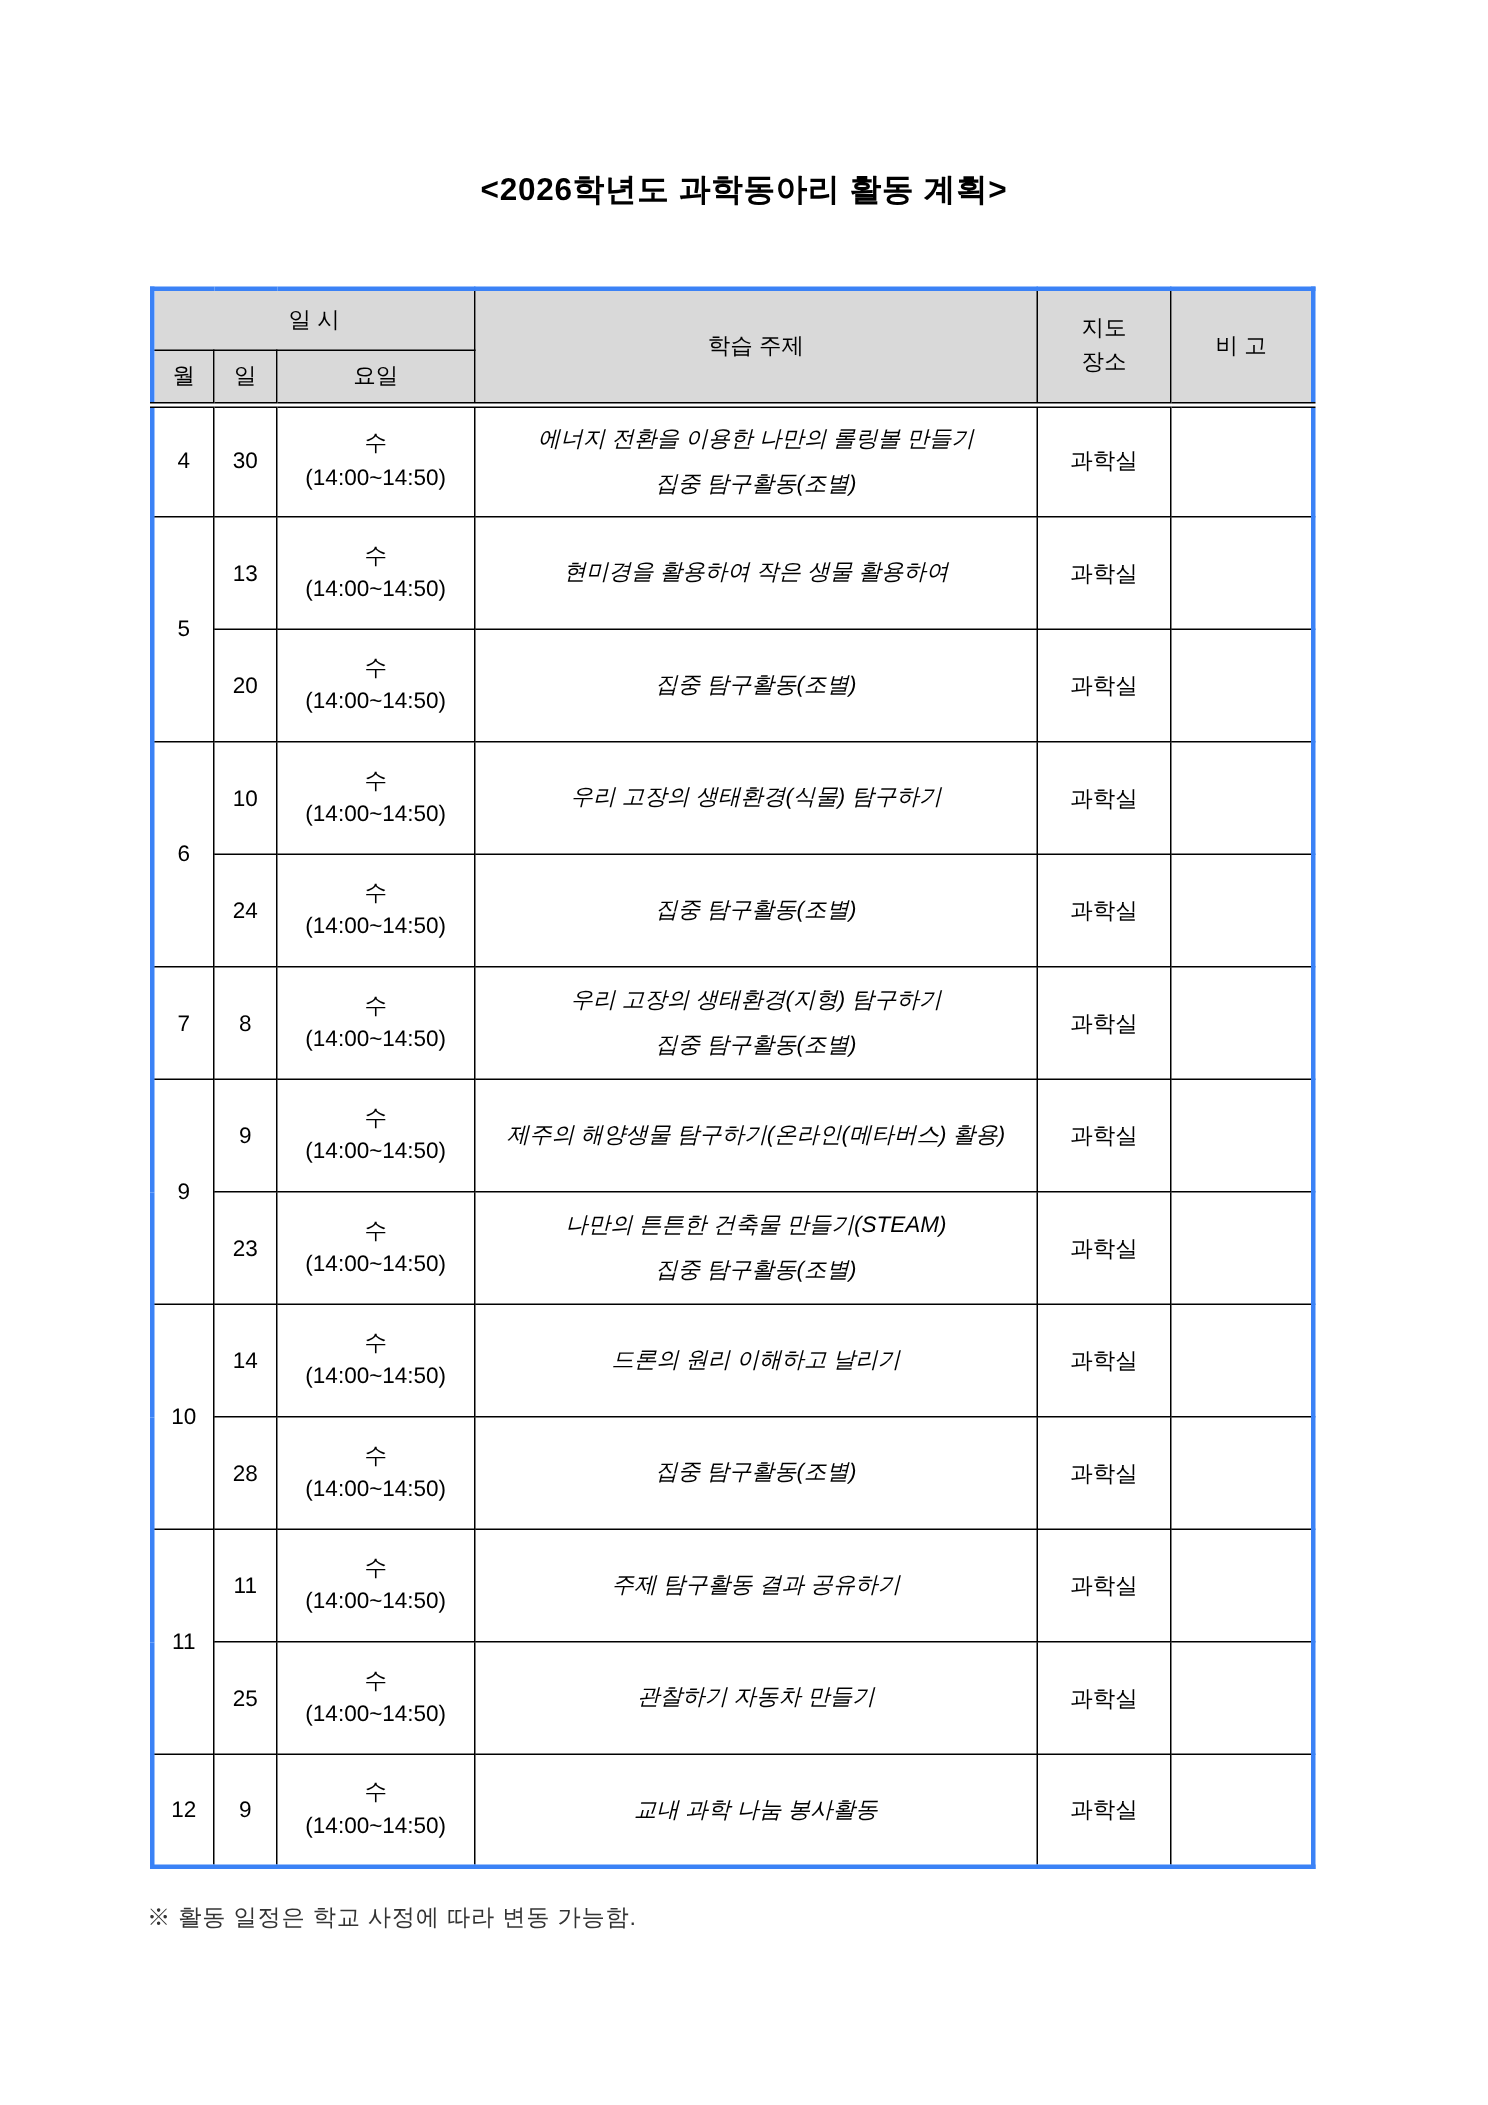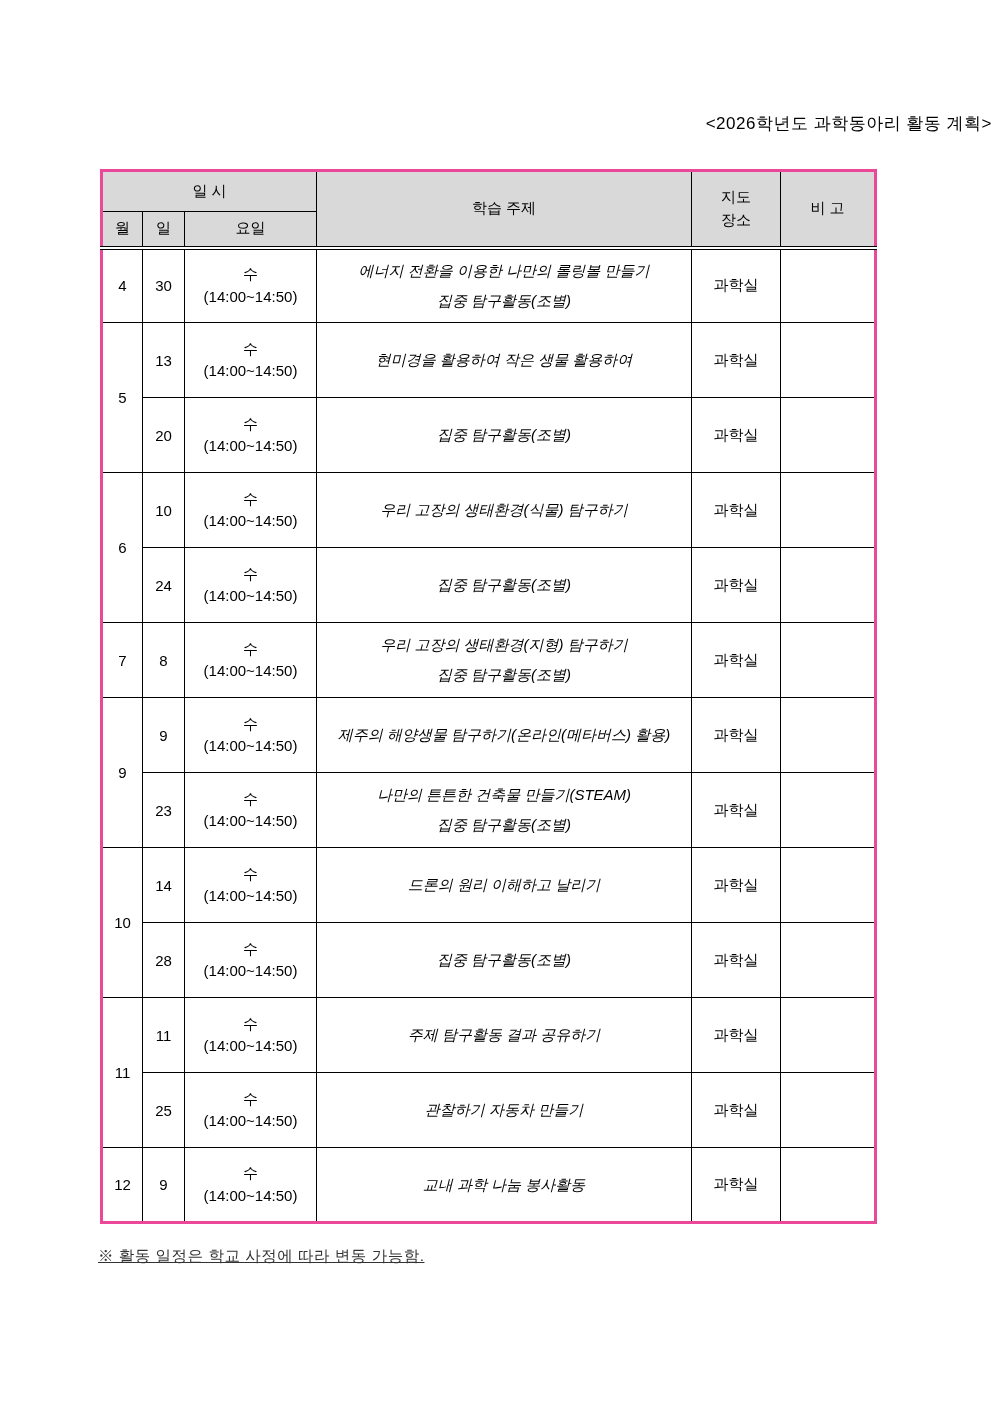--- a/index.html
+++ b/index.html
@@ -8,33 +8,33 @@
     width: 992px; height: 1403px;
     background: #ffffff;
     font-family: "Liberation Sans", sans-serif;
     color: #000000;
   }
   .page { width: 992px; height: 1403px; position: relative; overflow: hidden; }
 
   .doc-title {
     margin: 0;
     padding-top: 112px;
-    text-align: right;
-    font-size: 17px;
-    font-weight: normal;
+    text-align: center;
+    font-size: 21px;
+    font-weight: bold;
     letter-spacing: 0.5px;
     color: #000000;
   }
 
   table.schedule {
     border-collapse: collapse;
     table-layout: fixed;
     width: 774px;
-    margin: 34px 0 0 100px;
-    border: 3px solid #ec4899;
+    margin: 51px 0 0 100px;
+    border: 3px solid #3b82f6;
   }
   .schedule th, .schedule td {
     border: 1px solid #000000;
     text-align: center;
     vertical-align: middle;
     padding: 2px;
     font-size: 15px;
     overflow: hidden;
   }
   .schedule thead th {
@@ -49,21 +49,20 @@
   .schedule tbody tr { height: 75px; }
   .schedule tbody td { background: #ffffff; }
   .c-weekday div { line-height: 1.5; }
   .c-topic div { line-height: 2.0; font-style: italic; }
 
   .footnote {
     margin: 22px 0 0 98px;
     font-size: 15.5px;
     color: #333333;
     letter-spacing: 0.5px;
-    text-decoration: underline;
   }
 </style>
 </head>
 <body>
 
 <div class="page">
 
   <h1 class="doc-title">&lt;2026학년도 과학동아리 활동 계획&gt;</h1>
 
   <table class="schedule">

